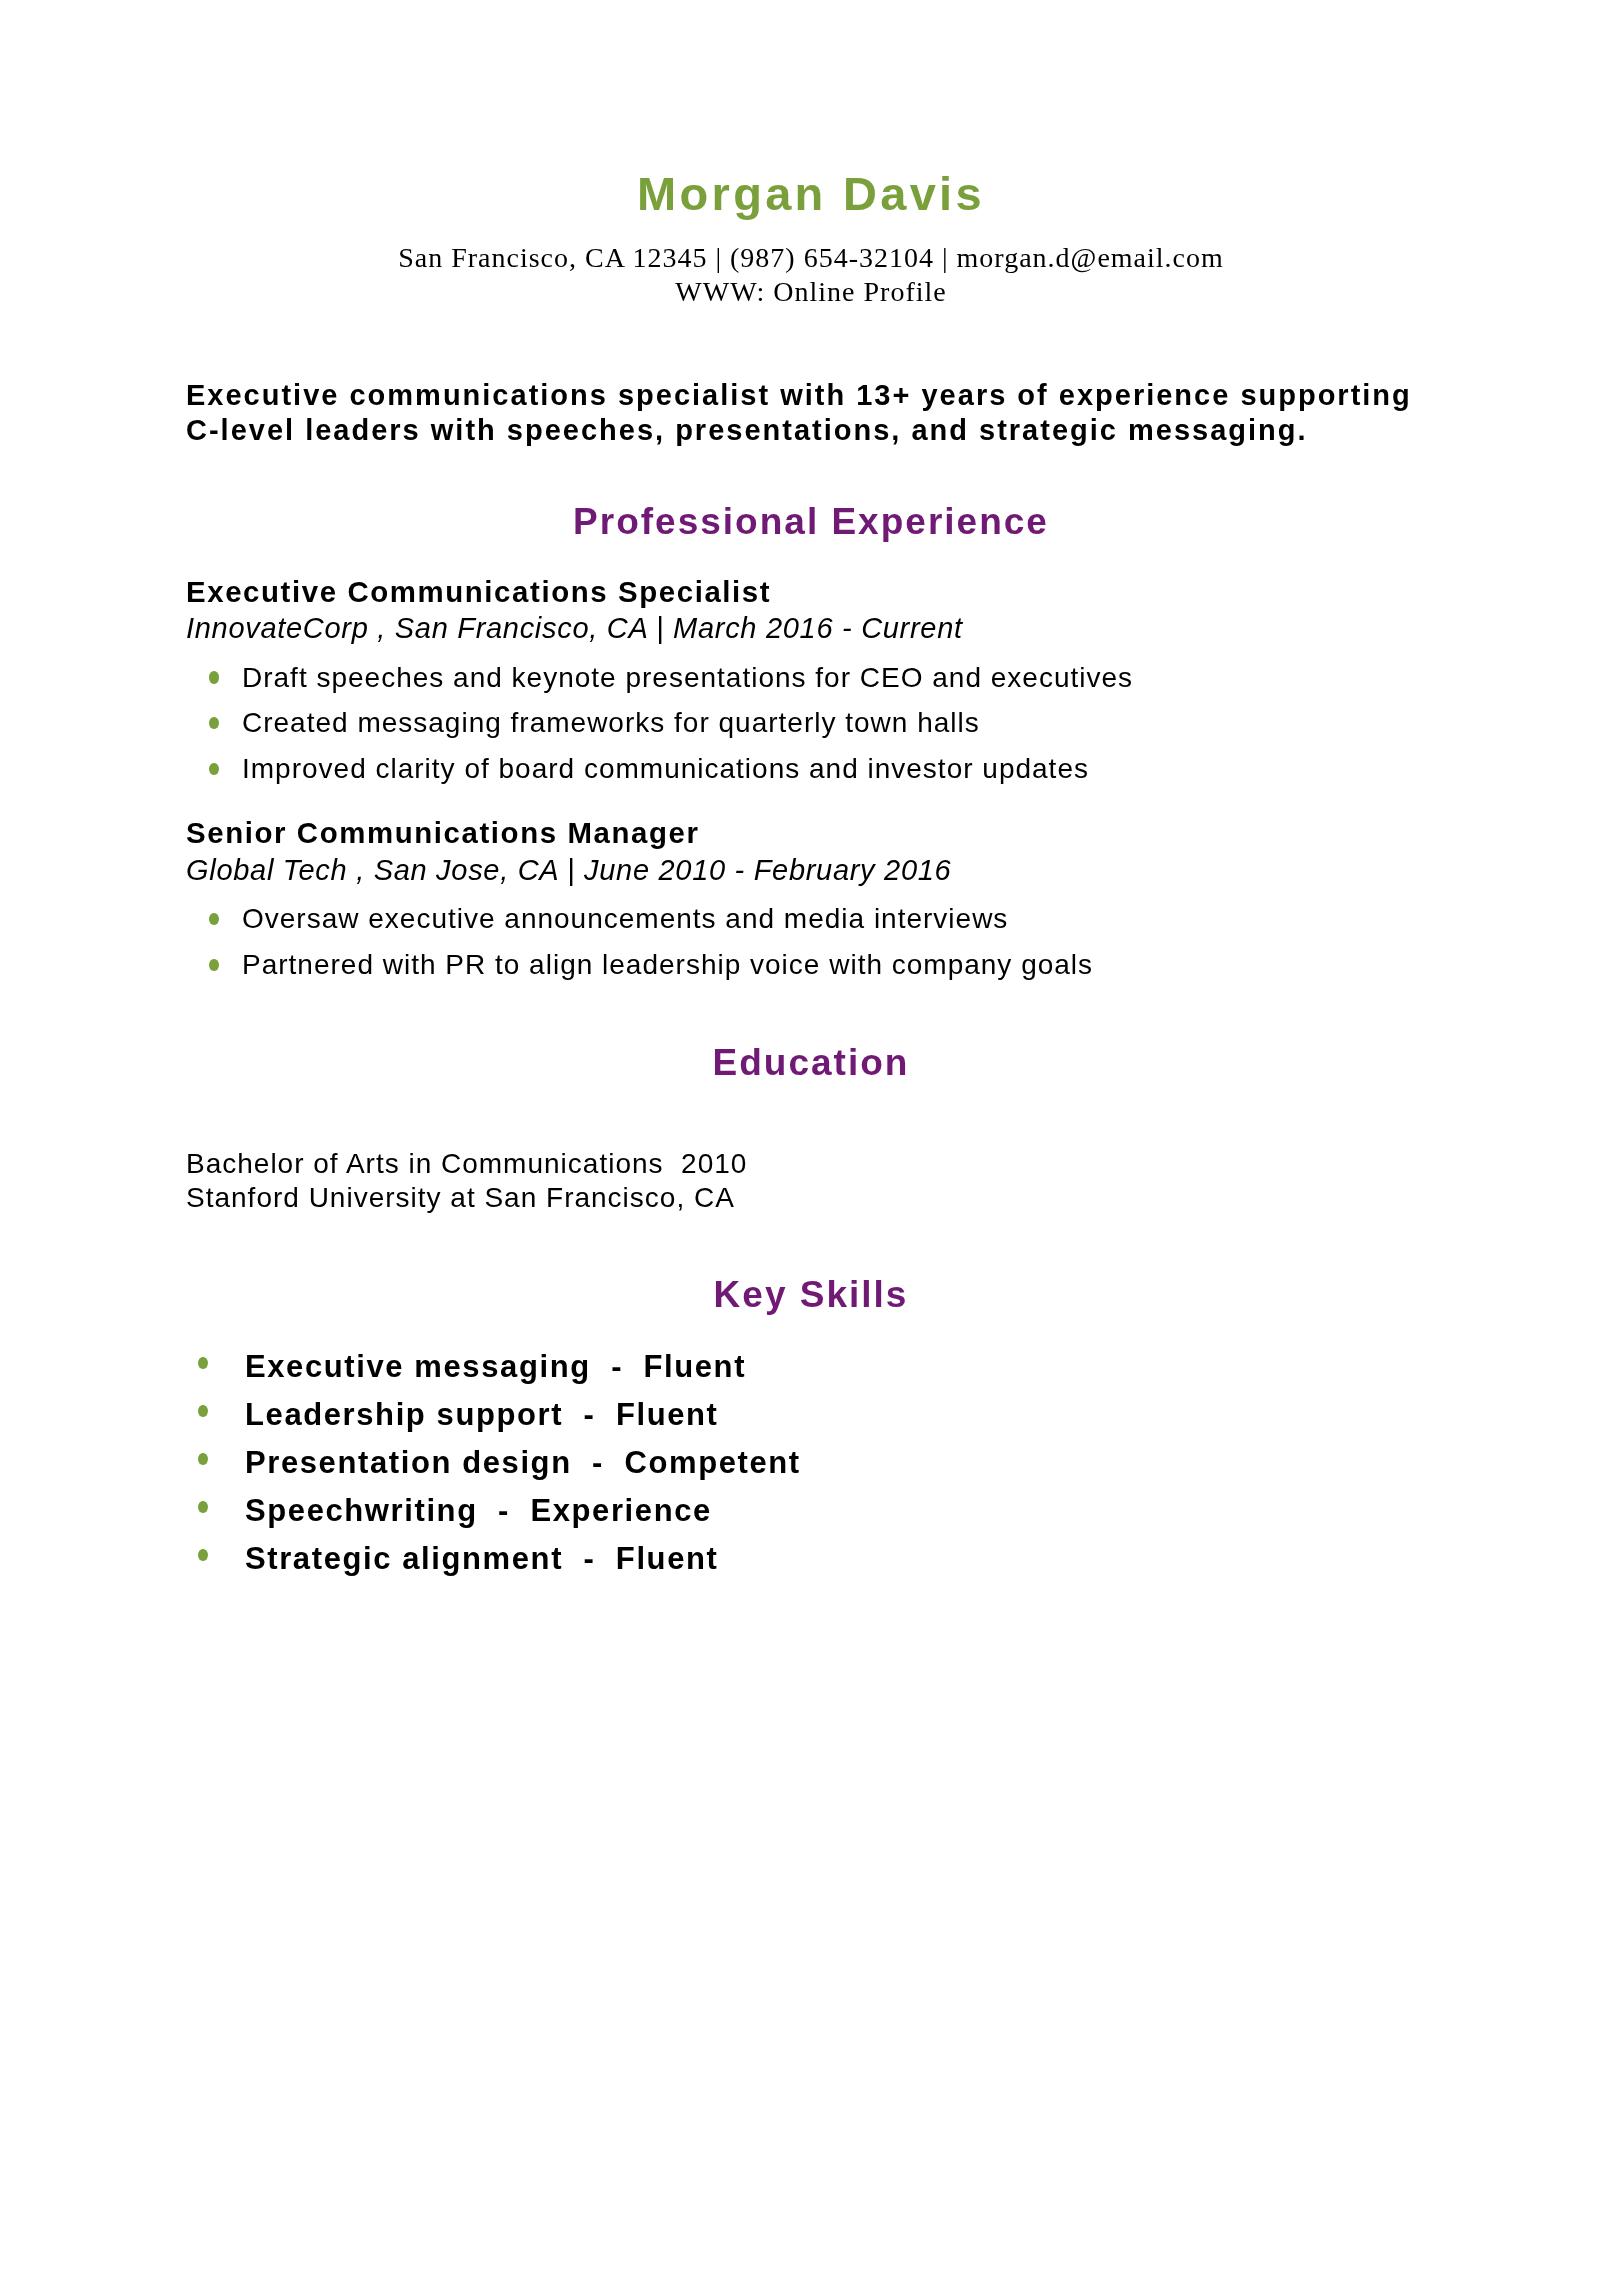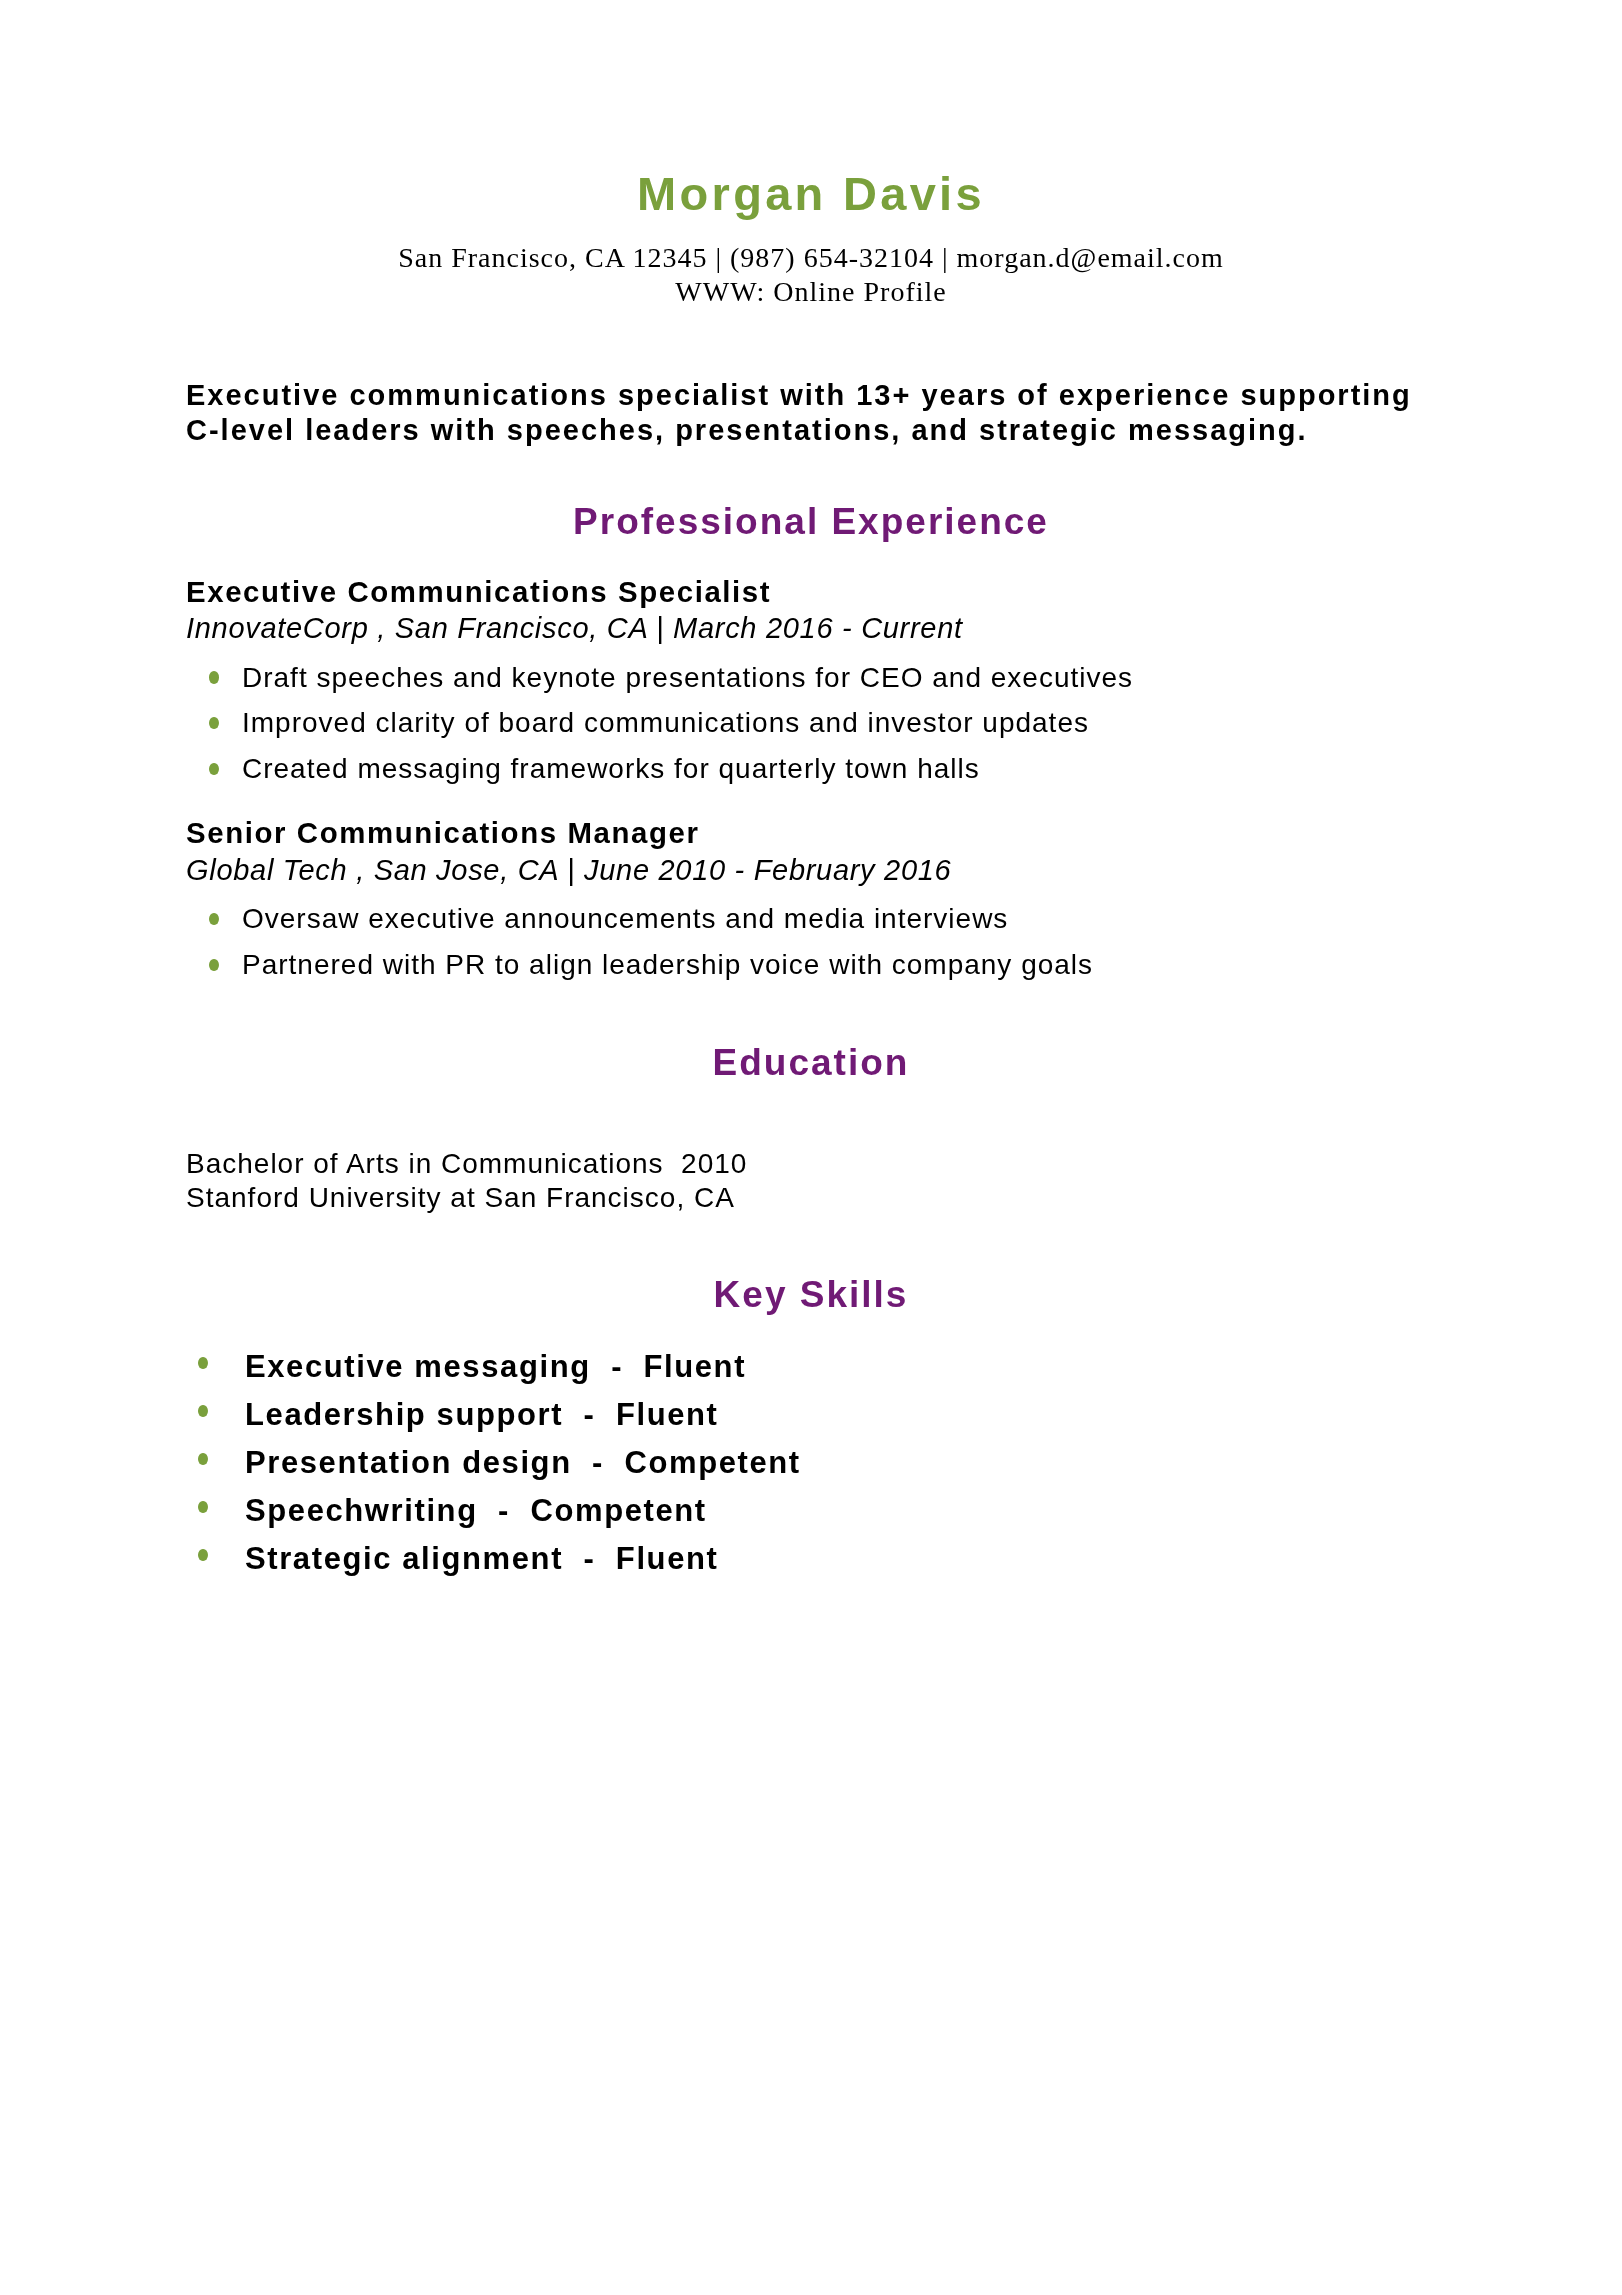--- a/index.html
+++ b/index.html
@@ -120,22 +120,22 @@
 
   <p class="summary">Executive communications specialist with 13+ years of experience supporting C-level leaders with speeches, presentations, and strategic messaging.</p>
 
   <h2 class="section-heading">Professional Experience</h2>
 
   <div class="job">
     <h3 class="job-title">Executive Communications Specialist</h3>
     <div class="job-meta">InnovateCorp , San Francisco, CA | March 2016 - Current</div>
     <ul class="bullets">
       <li><span class="dot"></span><span>Draft speeches and keynote presentations for CEO and executives</span></li>
+      <li><span class="dot"></span><span>Created messaging frameworks for quarterly town halls</span></li>
       <li><span class="dot"></span><span>Improved clarity of board communications and investor updates</span></li>
-      <li><span class="dot"></span><span>Created messaging frameworks for quarterly town halls</span></li>
     </ul>
   </div>
 
   <div class="job">
     <h3 class="job-title second">Senior Communications Manager</h3>
     <div class="job-meta">Global Tech , San Jose, CA | June 2010 - February 2016</div>
     <ul class="bullets">
       <li><span class="dot"></span><span>Oversaw executive announcements and media interviews</span></li>
       <li><span class="dot"></span><span>Partnered with PR to align leadership voice with company goals</span></li>
     </ul>
@@ -147,18 +147,18 @@
     <div class="edu-line">Bachelor of Arts in Communications  2010</div>
     <div class="edu-line">Stanford University at San Francisco, CA</div>
   </div>
 
   <h2 class="section-heading skills">Key Skills</h2>
 
   <ul class="bullets skills-list">
     <li><span class="dot"></span><span>Executive messaging  -  Fluent</span></li>
     <li><span class="dot"></span><span>Leadership support  -  Fluent</span></li>
     <li><span class="dot"></span><span>Presentation design  -  Competent</span></li>
-    <li><span class="dot"></span><span>Speechwriting  -  Competent</span></li>
+    <li><span class="dot"></span><span>Speechwriting  -  Experience</span></li>
     <li><span class="dot"></span><span>Strategic alignment  -  Fluent</span></li>
   </ul>
 
 </div>
 
 
 </body></html>

